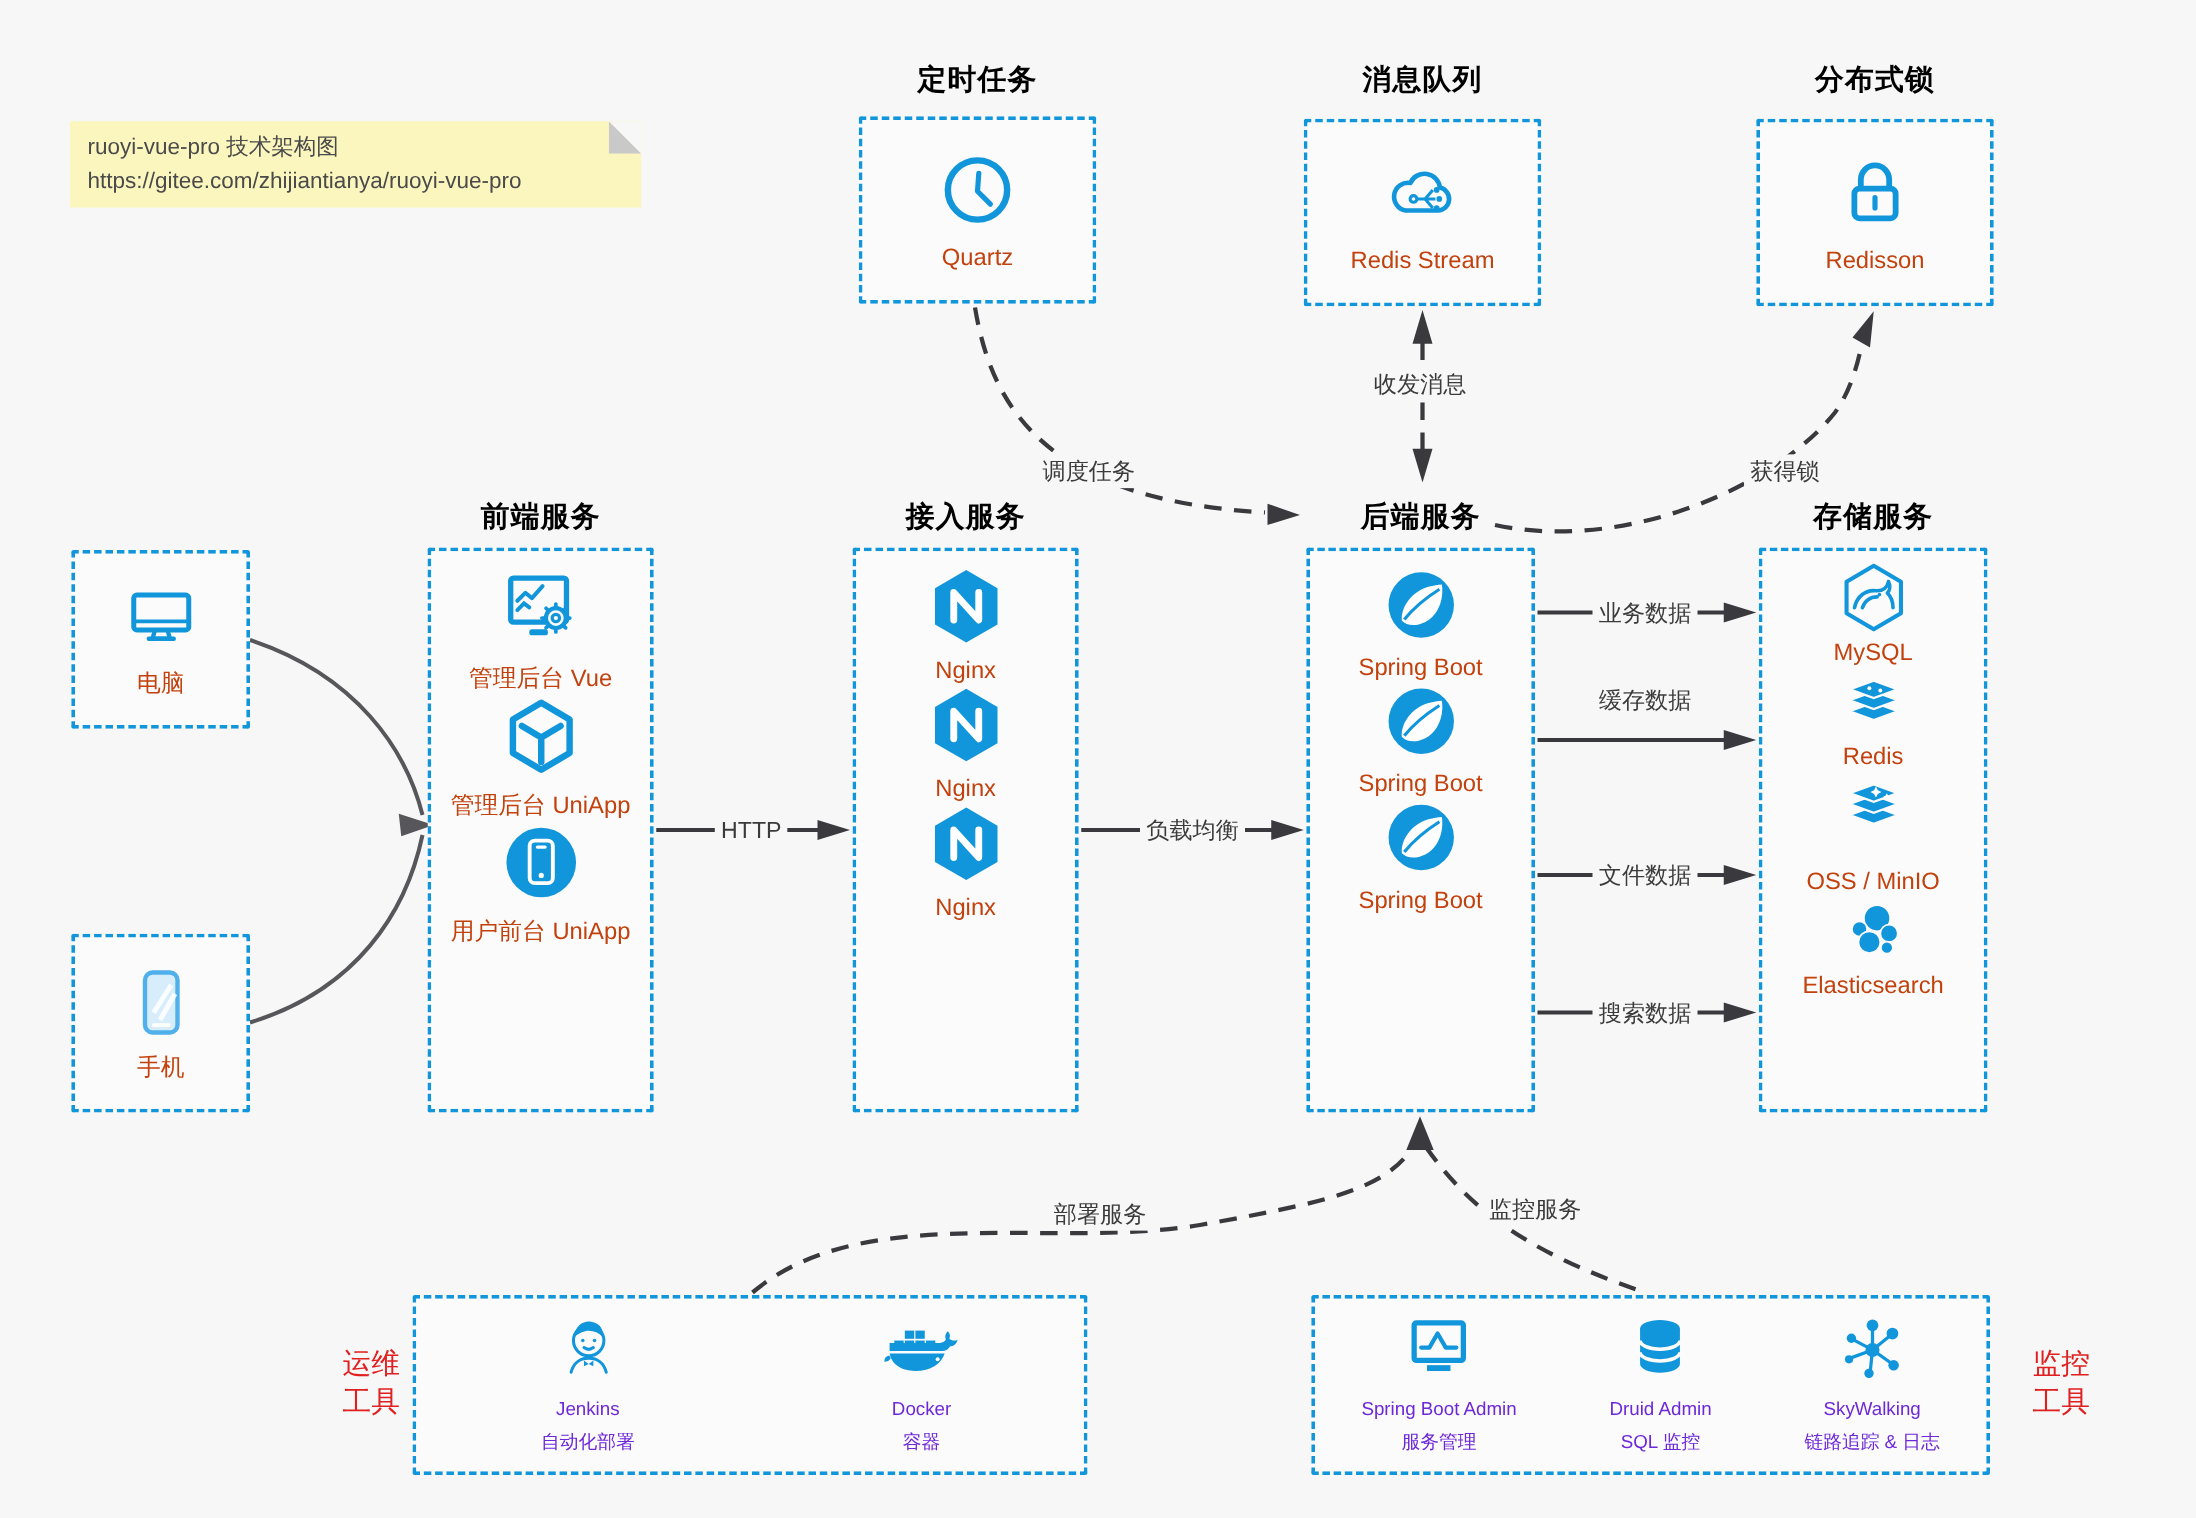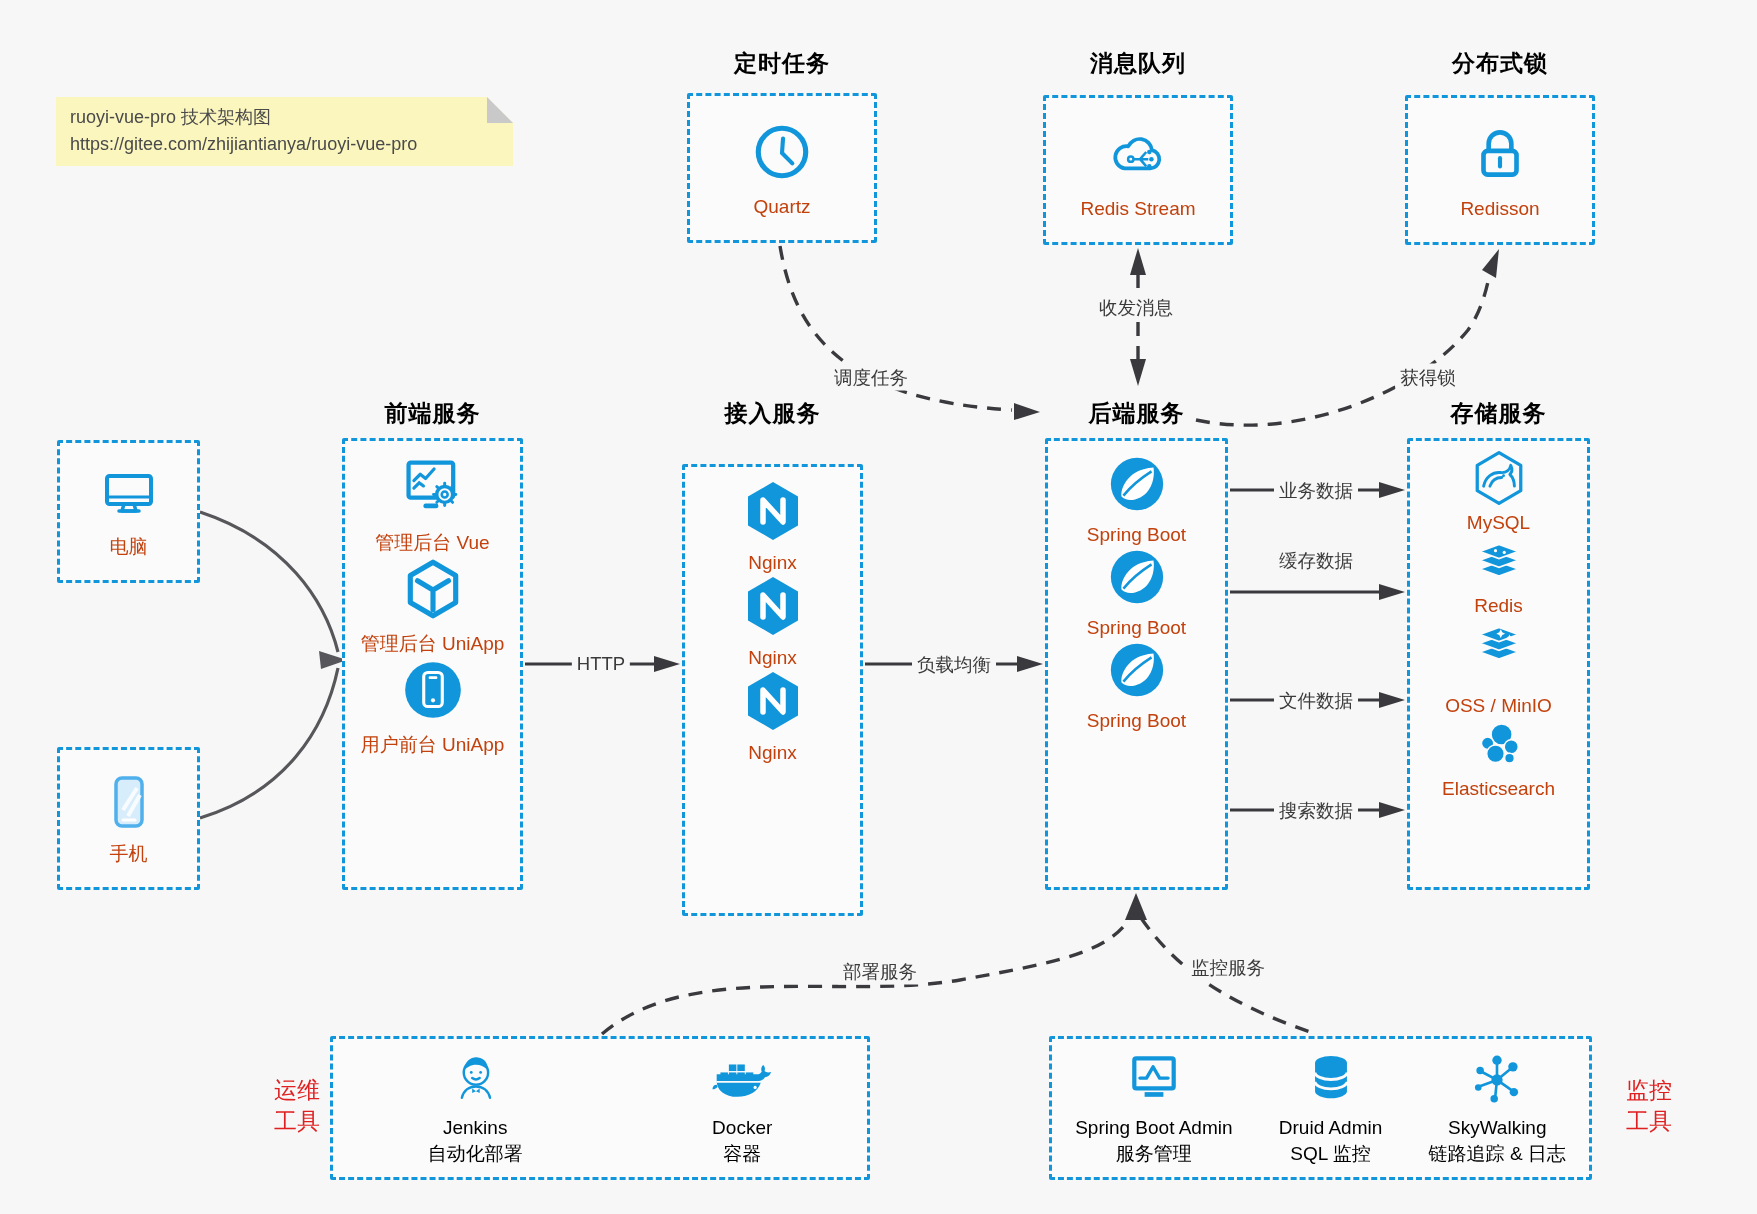--- a/index.html
+++ b/index.html
@@ -8,21 +8,21 @@
   .overlay{position:absolute;left:0;top:0;z-index:1;}
   .box{position:absolute;border:3px dashed #1296db;background:#fbfbfb;border-radius:2px;z-index:2;box-sizing:border-box;}
   .glabel{position:absolute;color:#000000;font-weight:700;font-size:23px;text-align:center;
           letter-spacing:1px;z-index:3;white-space:nowrap;}
   .node{display:flex;flex-direction:column;align-items:center;justify-content:center;gap:11px;width:100%;height:100%;}
   .nlabel{font-size:19px;color:#c2410c;white-space:nowrap;}
   .col{display:flex;flex-direction:column;justify-content:flex-start;padding:12px 0;}
   .col-item{display:flex;flex-direction:column;align-items:center;gap:9px;}
   .row-box{display:flex;flex-direction:row;justify-content:space-around;align-items:center;}
   .tool-item{display:flex;flex-direction:column;align-items:center;gap:6px;}
-  .tool-lines{text-align:center;font-size:19px;line-height:26px;color:#000000;white-space:nowrap;}
+  .tool-lines{text-align:center;font-size:15px;line-height:26px;color:#6d28d9;white-space:nowrap;}
   .edge-label{position:absolute;transform:translate(-50%,-50%);font-size:18.5px;color:#3b3b3b;
               background:#f7f7f7;padding:1px 5px;z-index:3;white-space:nowrap;}
   .side-label{position:absolute;color:#e02020;font-weight:400;font-size:23px;line-height:31px;
               text-align:right;z-index:3;}
   .note{position:absolute;left:56px;top:97px;width:457px;height:69px;background:#fbf6be;
         color:#4a4a4a;font-size:18px;line-height:27px;padding:7px 0 0 14px;box-sizing:border-box;z-index:3;}
   .note-fold{position:absolute;right:0;top:0;}
 </style>
 </head>
 <body>
@@ -296,21 +296,21 @@
     <div class="nlabel">管理后台 UniApp</div>
   </div>
   <div class="col-item">
     <svg width="66" height="66">
           <use href="#sym-userapp"></use>
         </svg>
     <div class="nlabel">用户前台 UniApp</div>
   </div>
 </div>
 
-<div class="box col" style="left:682px;top:464px;width:181px;height:452px">
+<div class="box col" style="left:682px;top:438px;width:181px;height:452px">
   <div class="col-item">
     <svg width="64" height="64">
           <use href="#sym-nginx"></use>
         </svg>
     <div class="nlabel">Nginx</div>
   </div>
   <div class="col-item">
     <svg width="64" height="64">
           <use href="#sym-nginx"></use>
         </svg>

